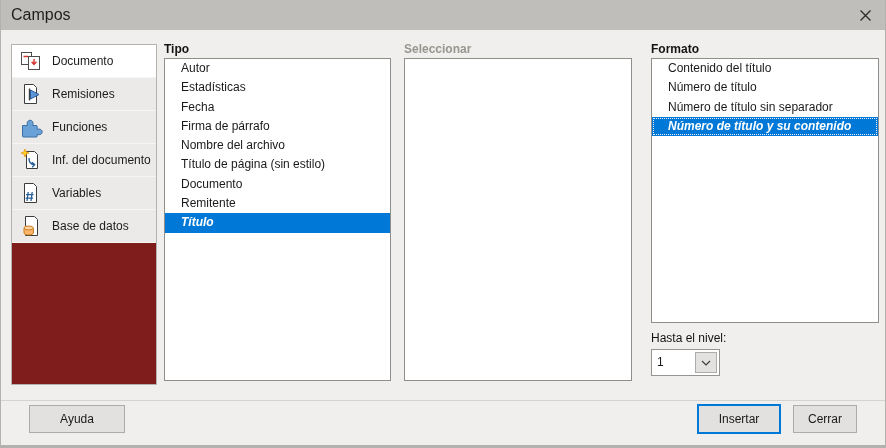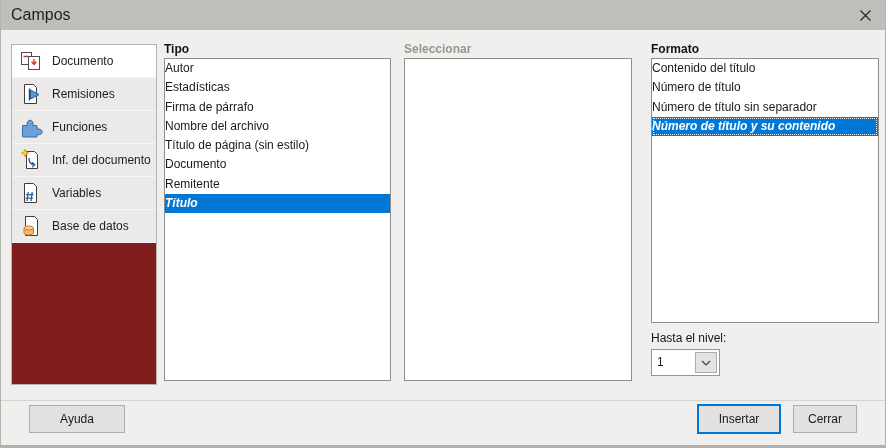--- a/index.html
+++ b/index.html
@@ -48,21 +48,21 @@
   }
   #tipo-list        { left:163px; width:227px; height:323px; }
   #seleccionar-list { left:403px; width:228px; height:323px; }
   #formato-list     { left:650px; width:228px; height:265px; }
   .lbl-tipo        { left:163px; }
   .lbl-seleccionar { left:403px; }
   .lbl-formato     { left:650px; }
 
   .list-row {
     height:19.3px; line-height:19.3px; font-size:12px; color:#1a1a1a;
-    padding-left:0; white-space:nowrap; overflow:hidden;
+    padding-left:16px; white-space:nowrap; overflow:hidden;
   }
   .list-row.selected { background:#0078d7; color:#ffffff; font-weight:bold;font-style:italic; }
   .list-row.focused  { outline:1px dotted #e8f1fb; outline-offset:-2px; }
 
   
   .level-label { position:absolute; left:650px; top:331px; font-size:12px; color:#141414; }
   .combo {
     position:absolute; left:650px; top:349px; width:69px; height:27px;
     background:#ffffff; border:1px solid #969491;
   }
@@ -157,20 +157,21 @@
    </svg>
         </span>
         <span class="side-label">Base de datos</span>
       </div>
     </div>
 
   <div class="col-label lbl-tipo">Tipo</div>
   <div class="listbox" id="tipo-list">
       <div class="list-row">Autor</div>
       <div class="list-row">Estadísticas</div>
+      <div class="list-row">Fecha</div>
       <div class="list-row">Firma de párrafo</div>
       <div class="list-row">Nombre del archivo</div>
       <div class="list-row">Título de página (sin estilo)</div>
       <div class="list-row">Documento</div>
       <div class="list-row">Remitente</div>
       <div class="list-row selected">Título</div>
     </div>
 
   <div class="col-label lbl-seleccionar disabled">Seleccionar</div>
   <div class="listbox" id="seleccionar-list"></div>

